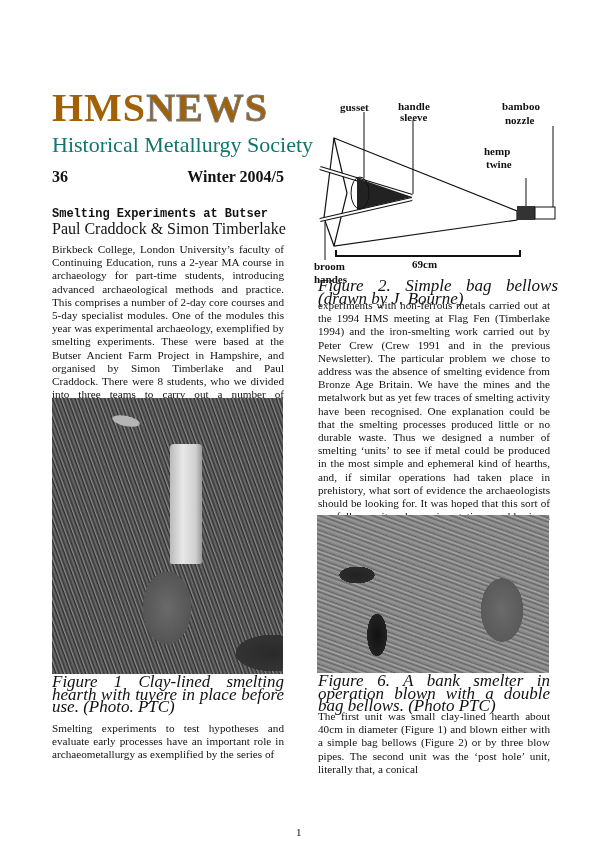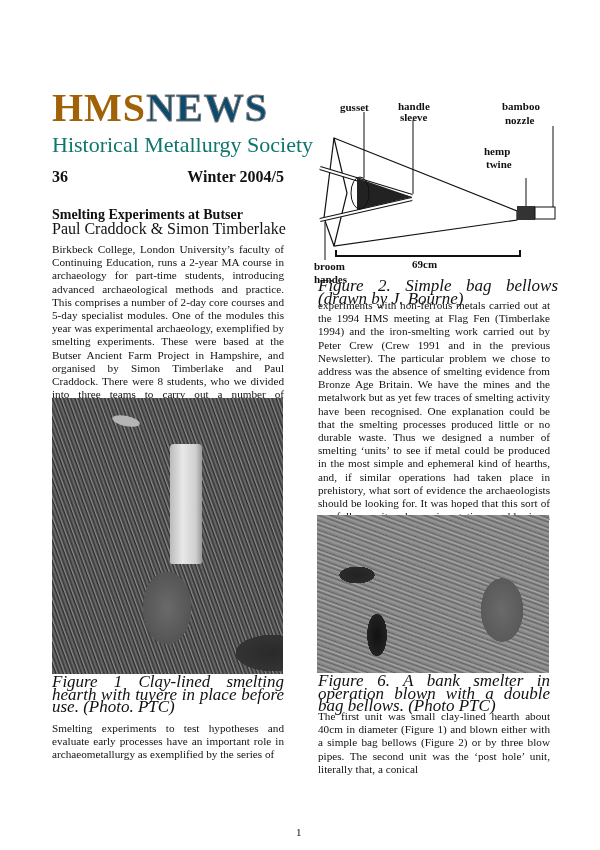--- a/index.html
+++ b/index.html
@@ -1,23 +1,23 @@
 <!DOCTYPE html>
 <html><head>
 <meta charset="utf-8">
 <style>
   html, body { margin:0; padding:0; background:#fff; }
   body { width:600px; height:850px; position:relative; overflow:hidden; font-family:"Liberation Serif", serif; color:#111; }
   .abs { position:absolute; }
   .masthead { left:52px; top:88px; font-family:"Liberation Serif", serif; font-weight:bold; font-size:40px; line-height:40px; letter-spacing:1px; }
   .masthead .hms { color:#a16207; }
-  .masthead .news { color:#0c4a6e; -webkit-text-stroke:1px #7a7a7a; }
+  .masthead .news { color:#a16207; -webkit-text-stroke:1px #7a7a7a; }
   .society { left:52px; top:134px; font-size:22px; line-height:22px; color:#0f766e;text-align:center; }
   .issue-row { left:52px; top:168px; width:232px; font-weight:bold; font-size:16px; display:flex; justify-content:space-between; }
-  .title { left:52px; top:207px; font-weight:bold; font-size:14px; line-height:15px; }
+  .title { left:52px; top:207px; font-weight:bold; font-size:12px; line-height:15px;font-family:Liberation Mono, monospace; }
   .authors { left:52px; top:222px; font-size:16px; line-height:14px; }
   .para { font-size:11.2px; line-height:13.2px; text-align:justify; }
   .p1 { left:52px; top:243px; width:232px; }
   .photo1 { left:52px; top:398px; width:231px; height:276px; background:
       radial-gradient(ellipse 40px 60px at 115px 210px, #6a6a6a 0%, #555 60%, transparent 61%),
       radial-gradient(ellipse 60px 30px at 220px 255px, #2a2a2a 0%, #333 60%, transparent 61%),
       repeating-linear-gradient(70deg, #3a3a3a 0px, #6e6e6e 2px, #2c2c2c 4px, #8a8a8a 5px, #333 7px),
       #444; }
   .photo1 .post { position:absolute; left:118px; top:46px; width:32px; height:120px; background:linear-gradient(90deg,#bbb,#e8e8e8 40%,#cfcfcf 80%,#999); border-radius:4px 4px 2px 2px; }
   .photo1 .slug { position:absolute; left:60px; top:18px; width:28px; height:10px; border-radius:50%; background:#b5b5b5; transform:rotate(12deg); }

